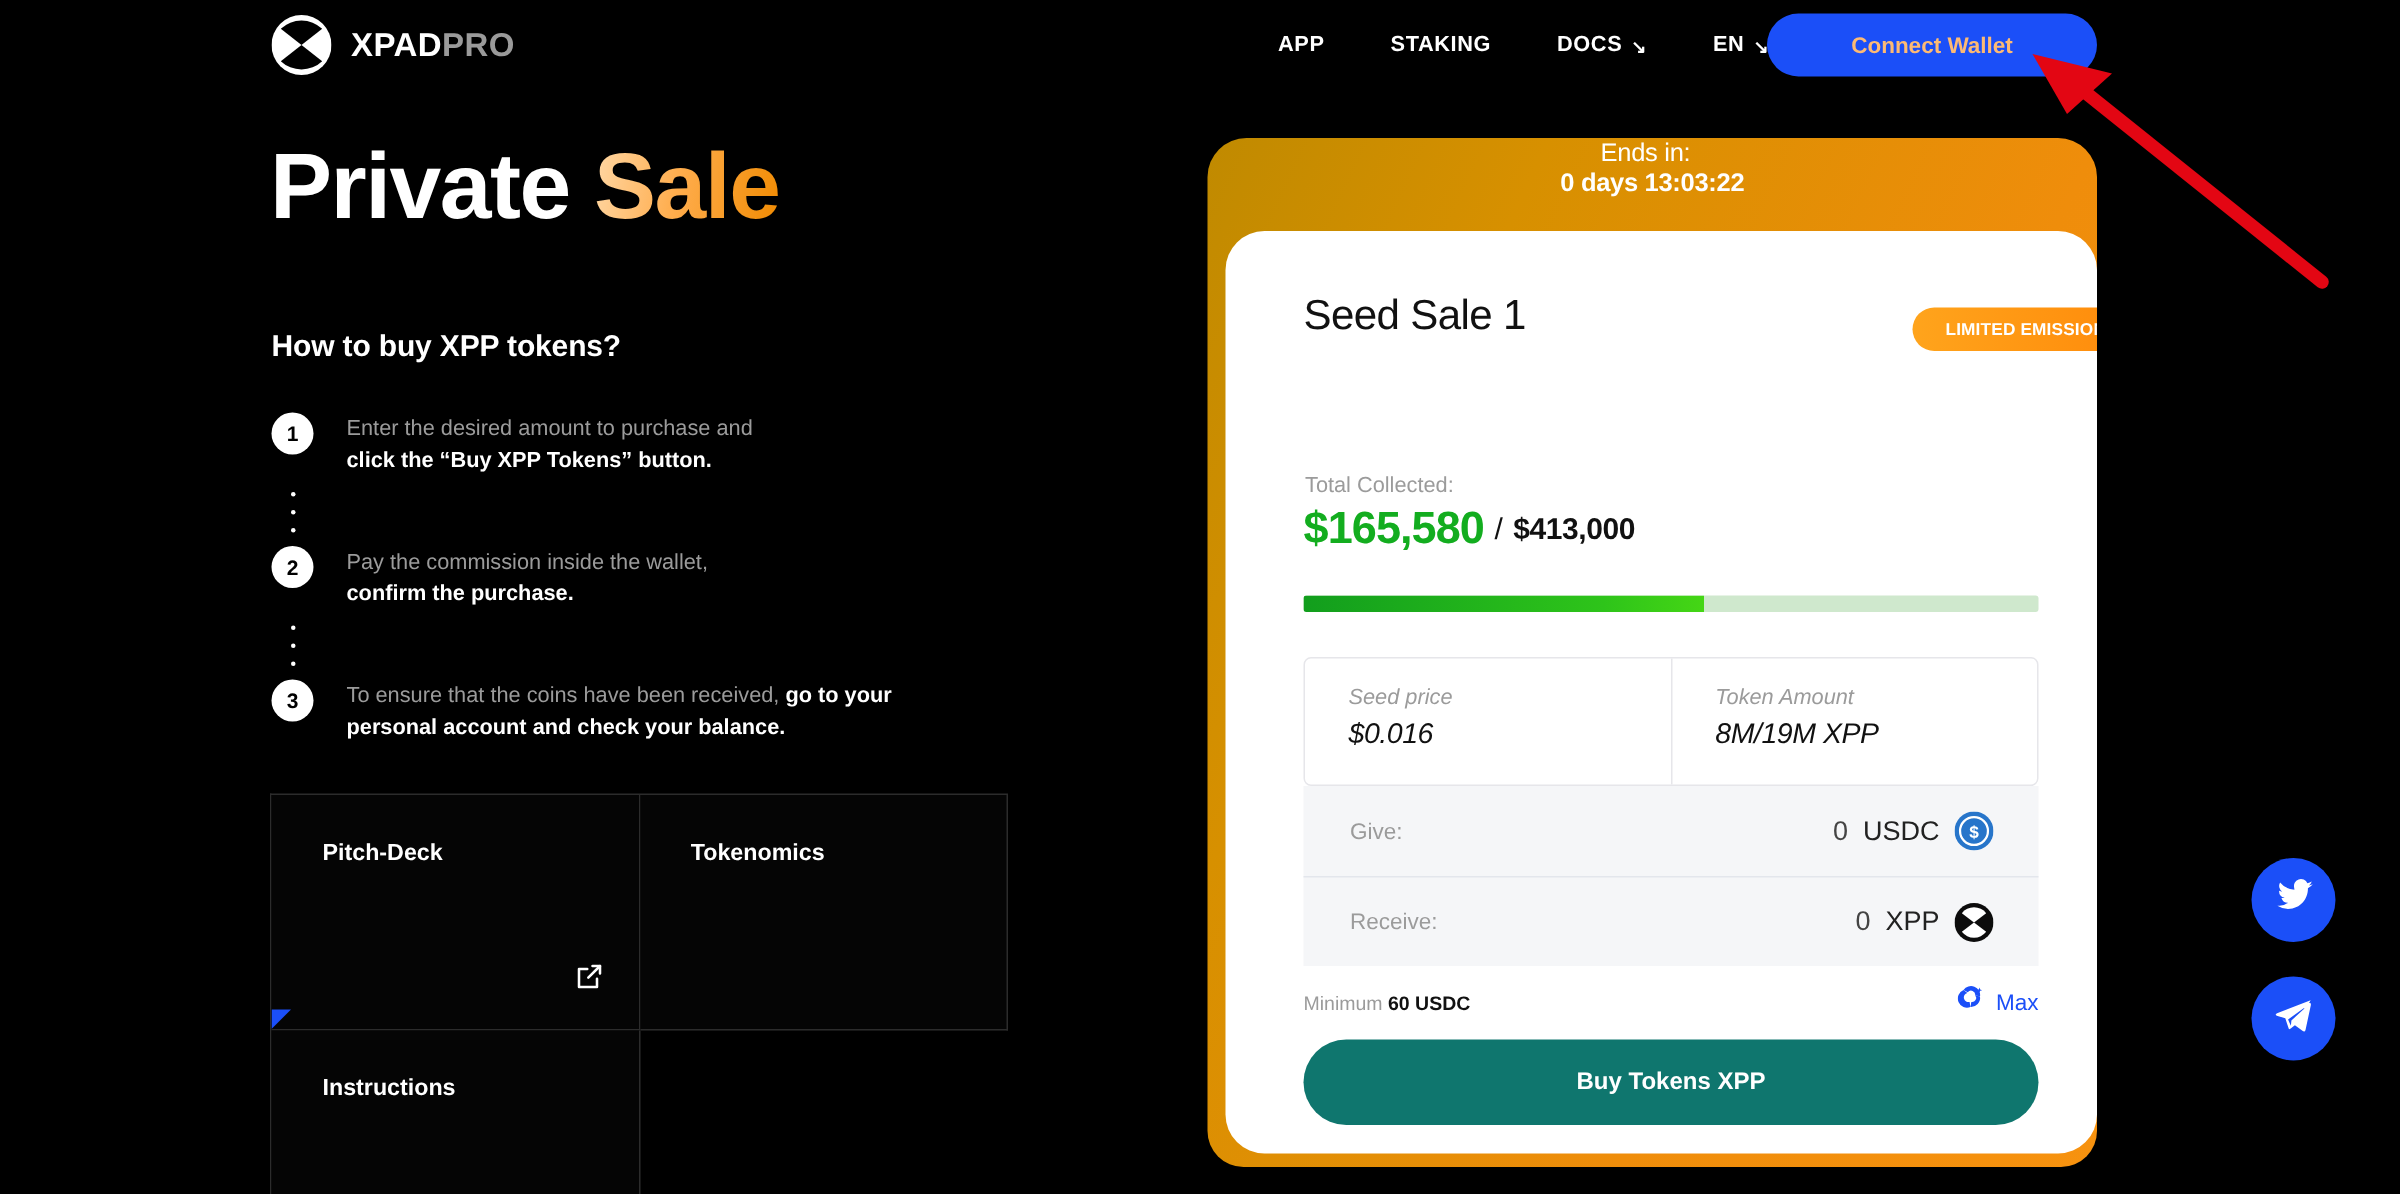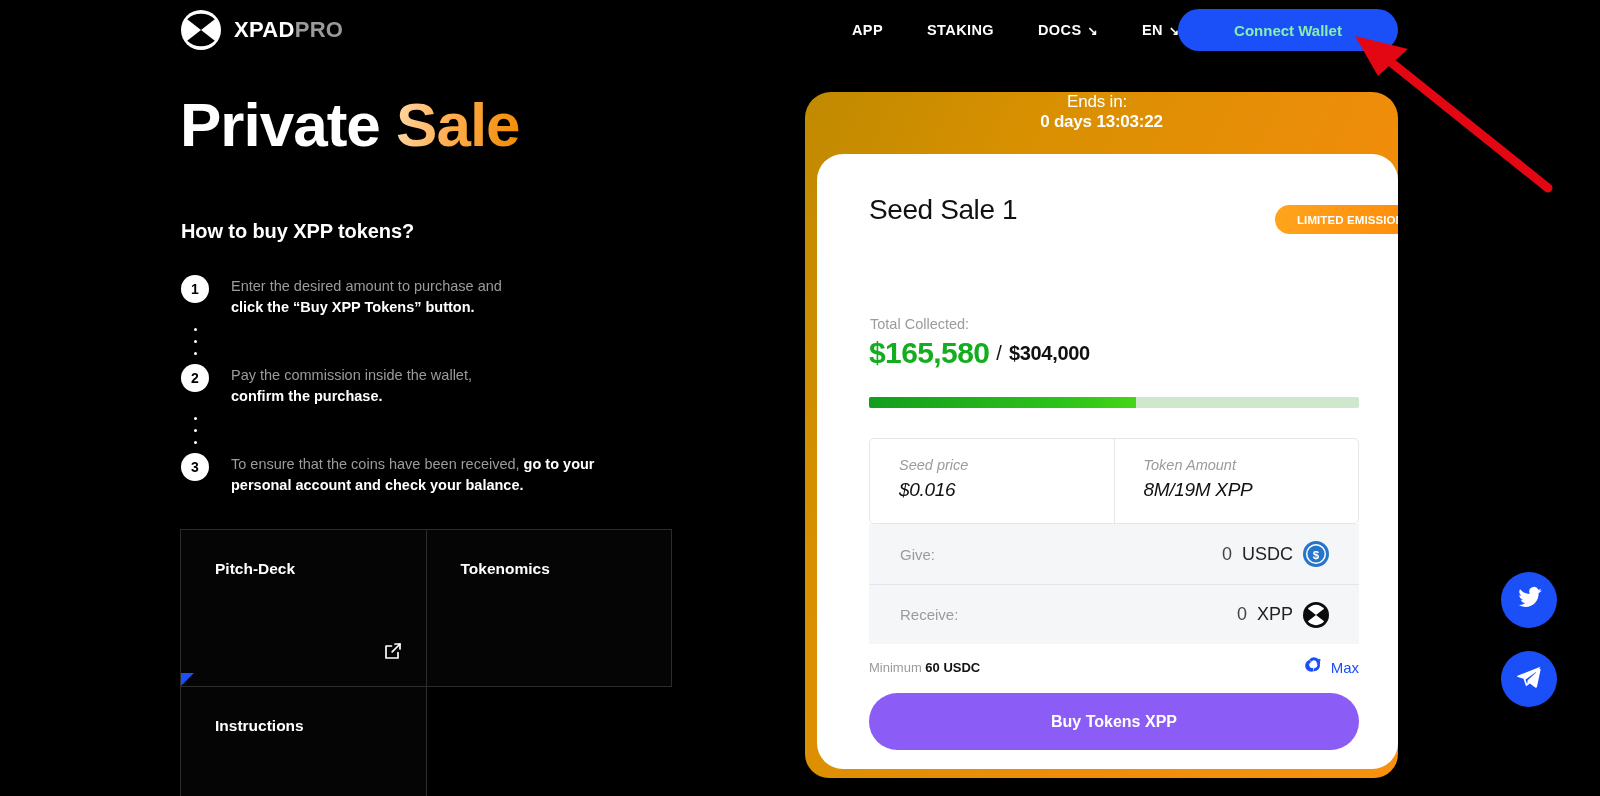--- a/index.html
+++ b/index.html
@@ -21,21 +21,21 @@
 
   .nav { position:absolute; left:830px; top:0; height:60px; display:flex; align-items:center; gap:0; }
   .nav-item {
     color:#fff; font-size:14.5px; font-weight:bold; letter-spacing:.4px;
     padding:0 22px; display:flex; align-items:center; gap:6px; cursor:pointer;
     white-space:nowrap;
   }
   .nav-item .arw { font-size:12px; display:inline-block; transform:translateY(1px); }
   .connect-btn {
     position:absolute; left:1178px; top:9px; width:220px; height:42px;
-    background:#1b4ff8; border-radius:21px; color:#86efac;
+    background:#1b4ff8; border-radius:21px; color:#fdba74;
     font-size:15px; font-weight:bold; display:flex; align-items:center; justify-content:center;
     cursor:pointer; border:none;
   }
 
   
   .hero-title {
     position:absolute; left:180px; top:92px;
     font-size:62px; font-weight:bold; letter-spacing:-1px; line-height:1.05;
     white-space:nowrap;
   }
@@ -141,21 +141,21 @@
   .io-icon { width:26px; height:26px; display:block; }
 
   .minrow { position:absolute; left:52px; top:502px; width:490px; display:flex; align-items:center; }
   .minrow .mtxt { color:#9b9b9b; font-size:13px; }
   .minrow .mtxt b { color:#111; font-weight:bold; }
   .maxbtn { margin-left:auto; display:flex; align-items:center; gap:7px; cursor:pointer; }
   .maxbtn .mlabel { color:#1b4ff8; font-size:15px; }
 
   .buy-btn {
     position:absolute; left:52px; top:539px; width:490px; height:57px;
-    background:#8b5cf6; border-radius:29px; border:none; color:#fff;
+    background:#0f766e; border-radius:29px; border:none; color:#fff;
     font-size:16px; font-weight:bold; cursor:pointer;
     display:flex; align-items:center; justify-content:center;
   }
 
   
   .social { position:absolute; right:43px; top:572px; display:flex; flex-direction:column; gap:23px; }
   .soc-btn {
     width:56px; height:56px; border-radius:50%; background:#1b4ff8;
     display:flex; align-items:center; justify-content:center; cursor:pointer;
   }
@@ -283,21 +283,21 @@
 
     <div class="sale-card">
 
       <div class="sale-title">Seed Sale 1</div>
       <div class="badge">LIMITED EMISSION</div>
 
       <div class="collected-label">Total Collected:</div>
       <div class="collected-vals">
         <span class="cur">$165,580</span>
         <span class="sep">/</span>
-        <span class="tot">$304,000</span>
+        <span class="tot">$413,000</span>
       </div>
 
       <div class="bar-track">
         <div class="bar-fill" id="bar-fill" style="width: 54.5%;"></div>
       </div>
 
       <div class="stats">
         <div class="stat">
           <div class="s-label">Seed price</div>
           <div class="s-value">$0.016</div>

